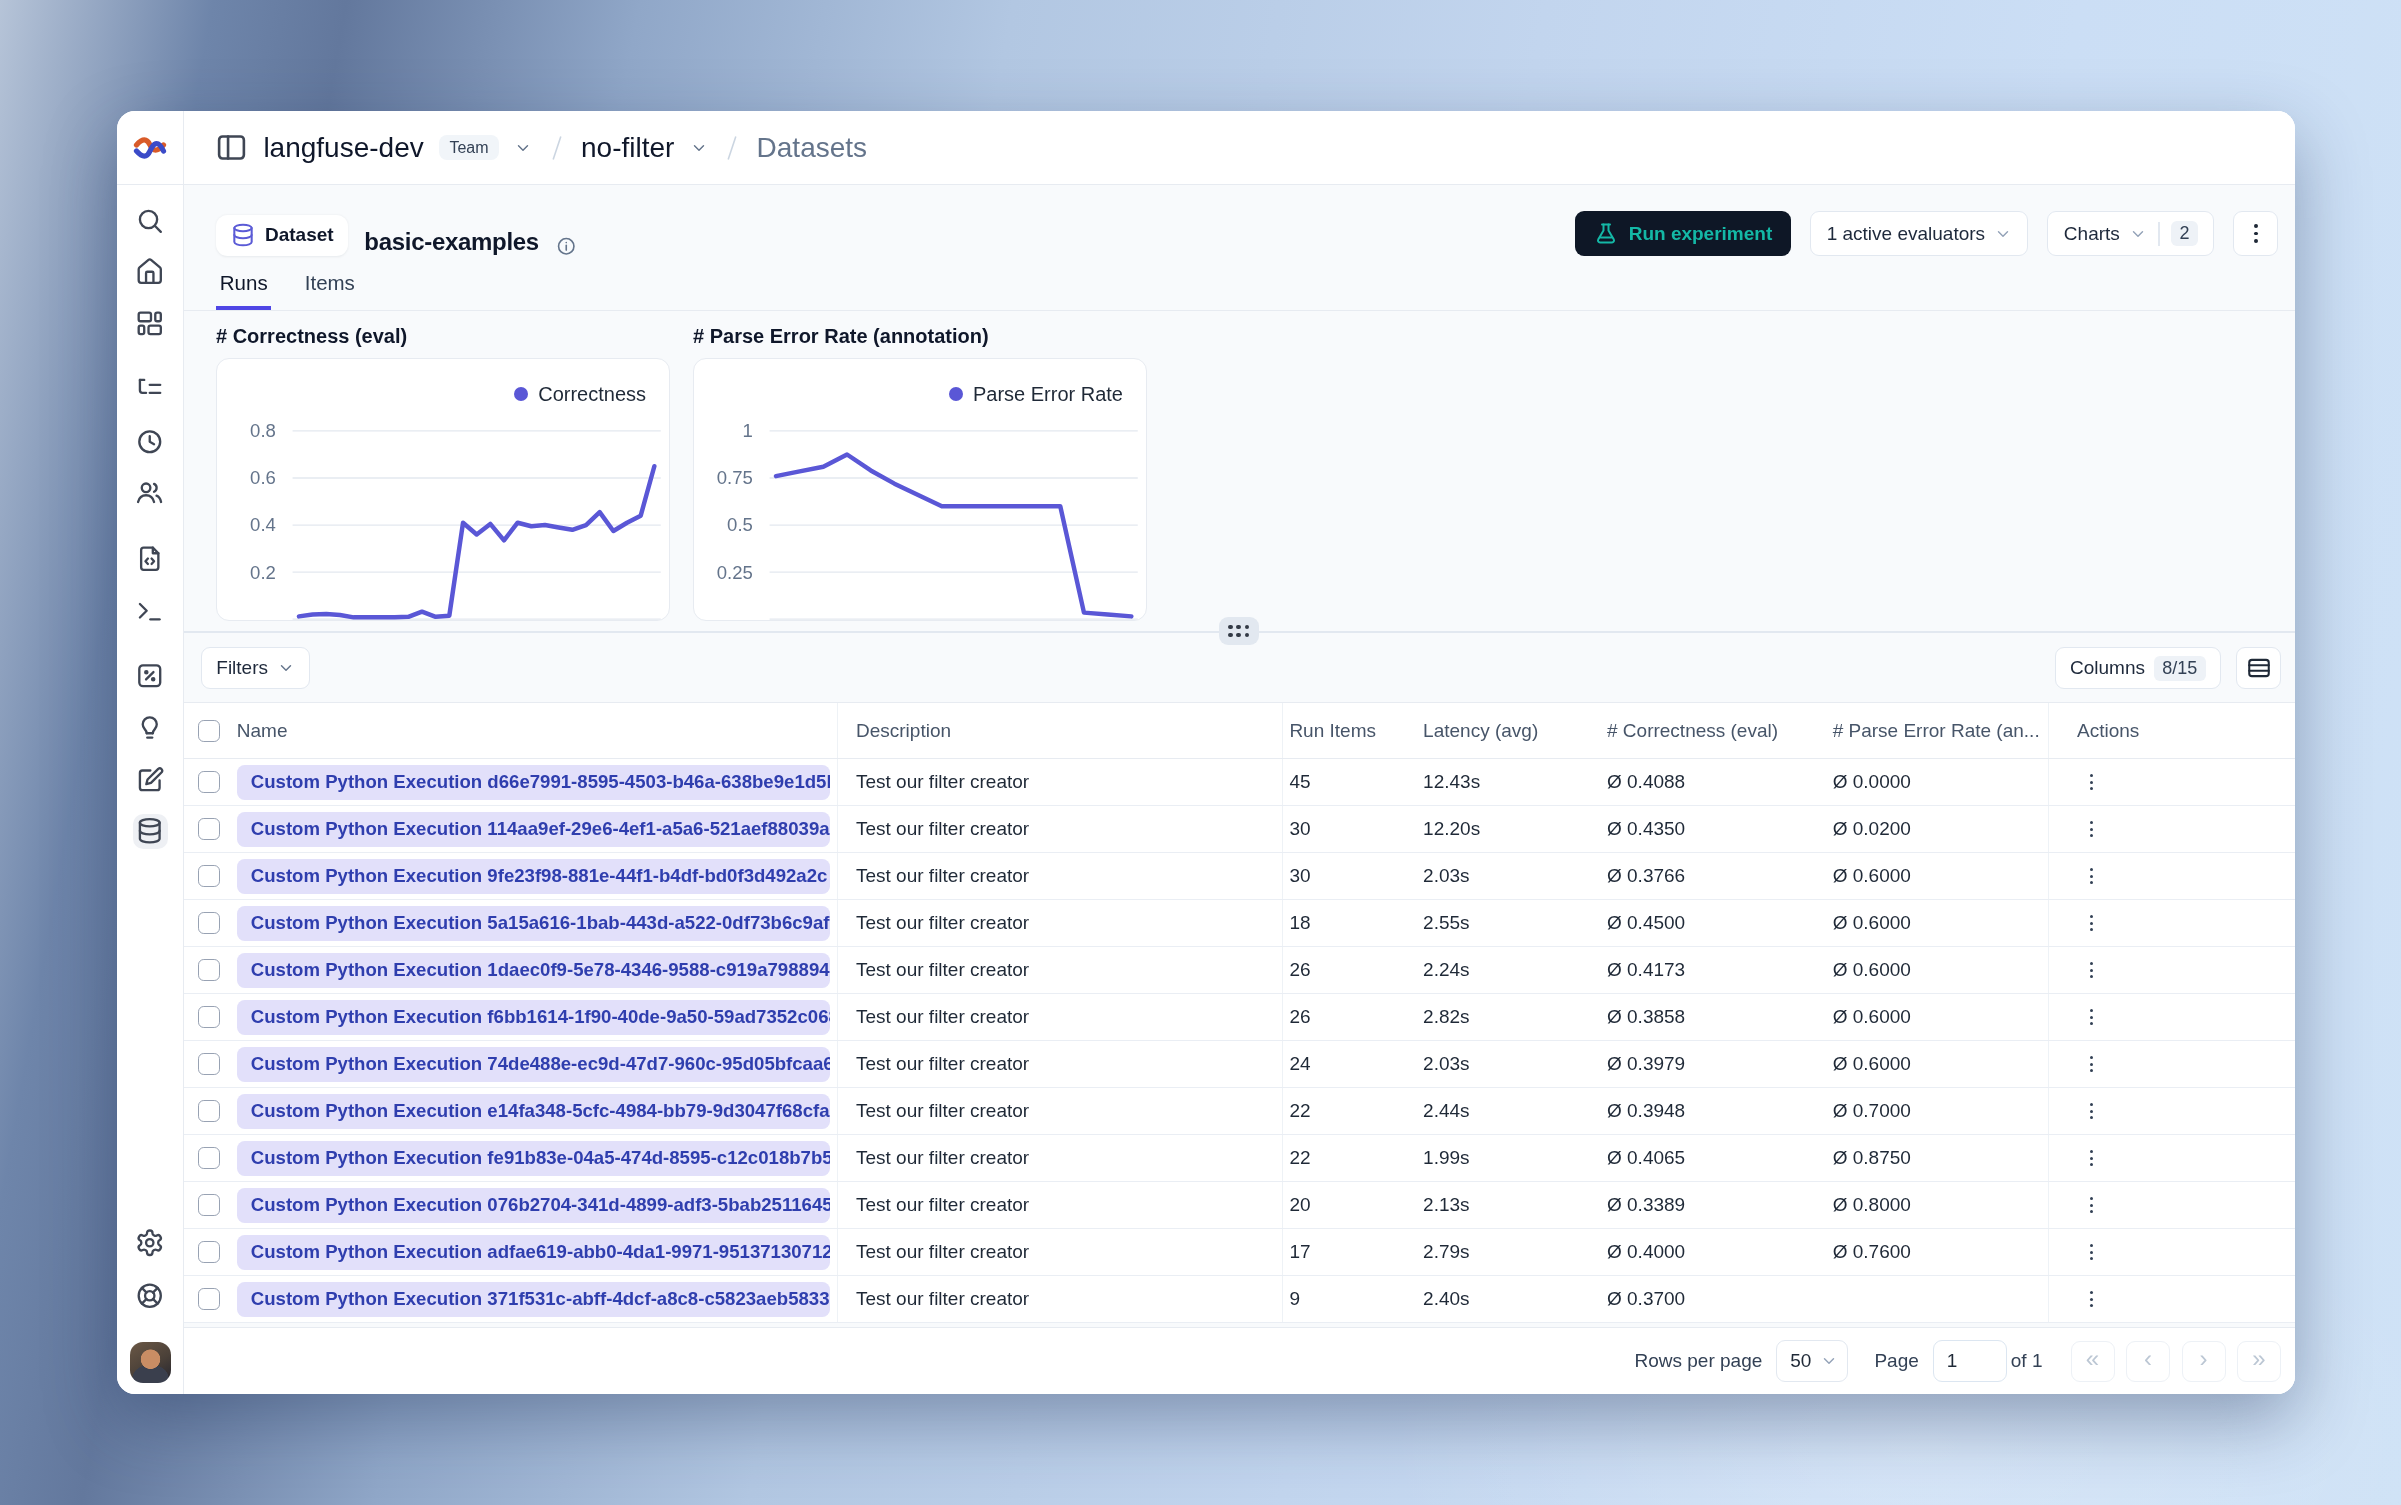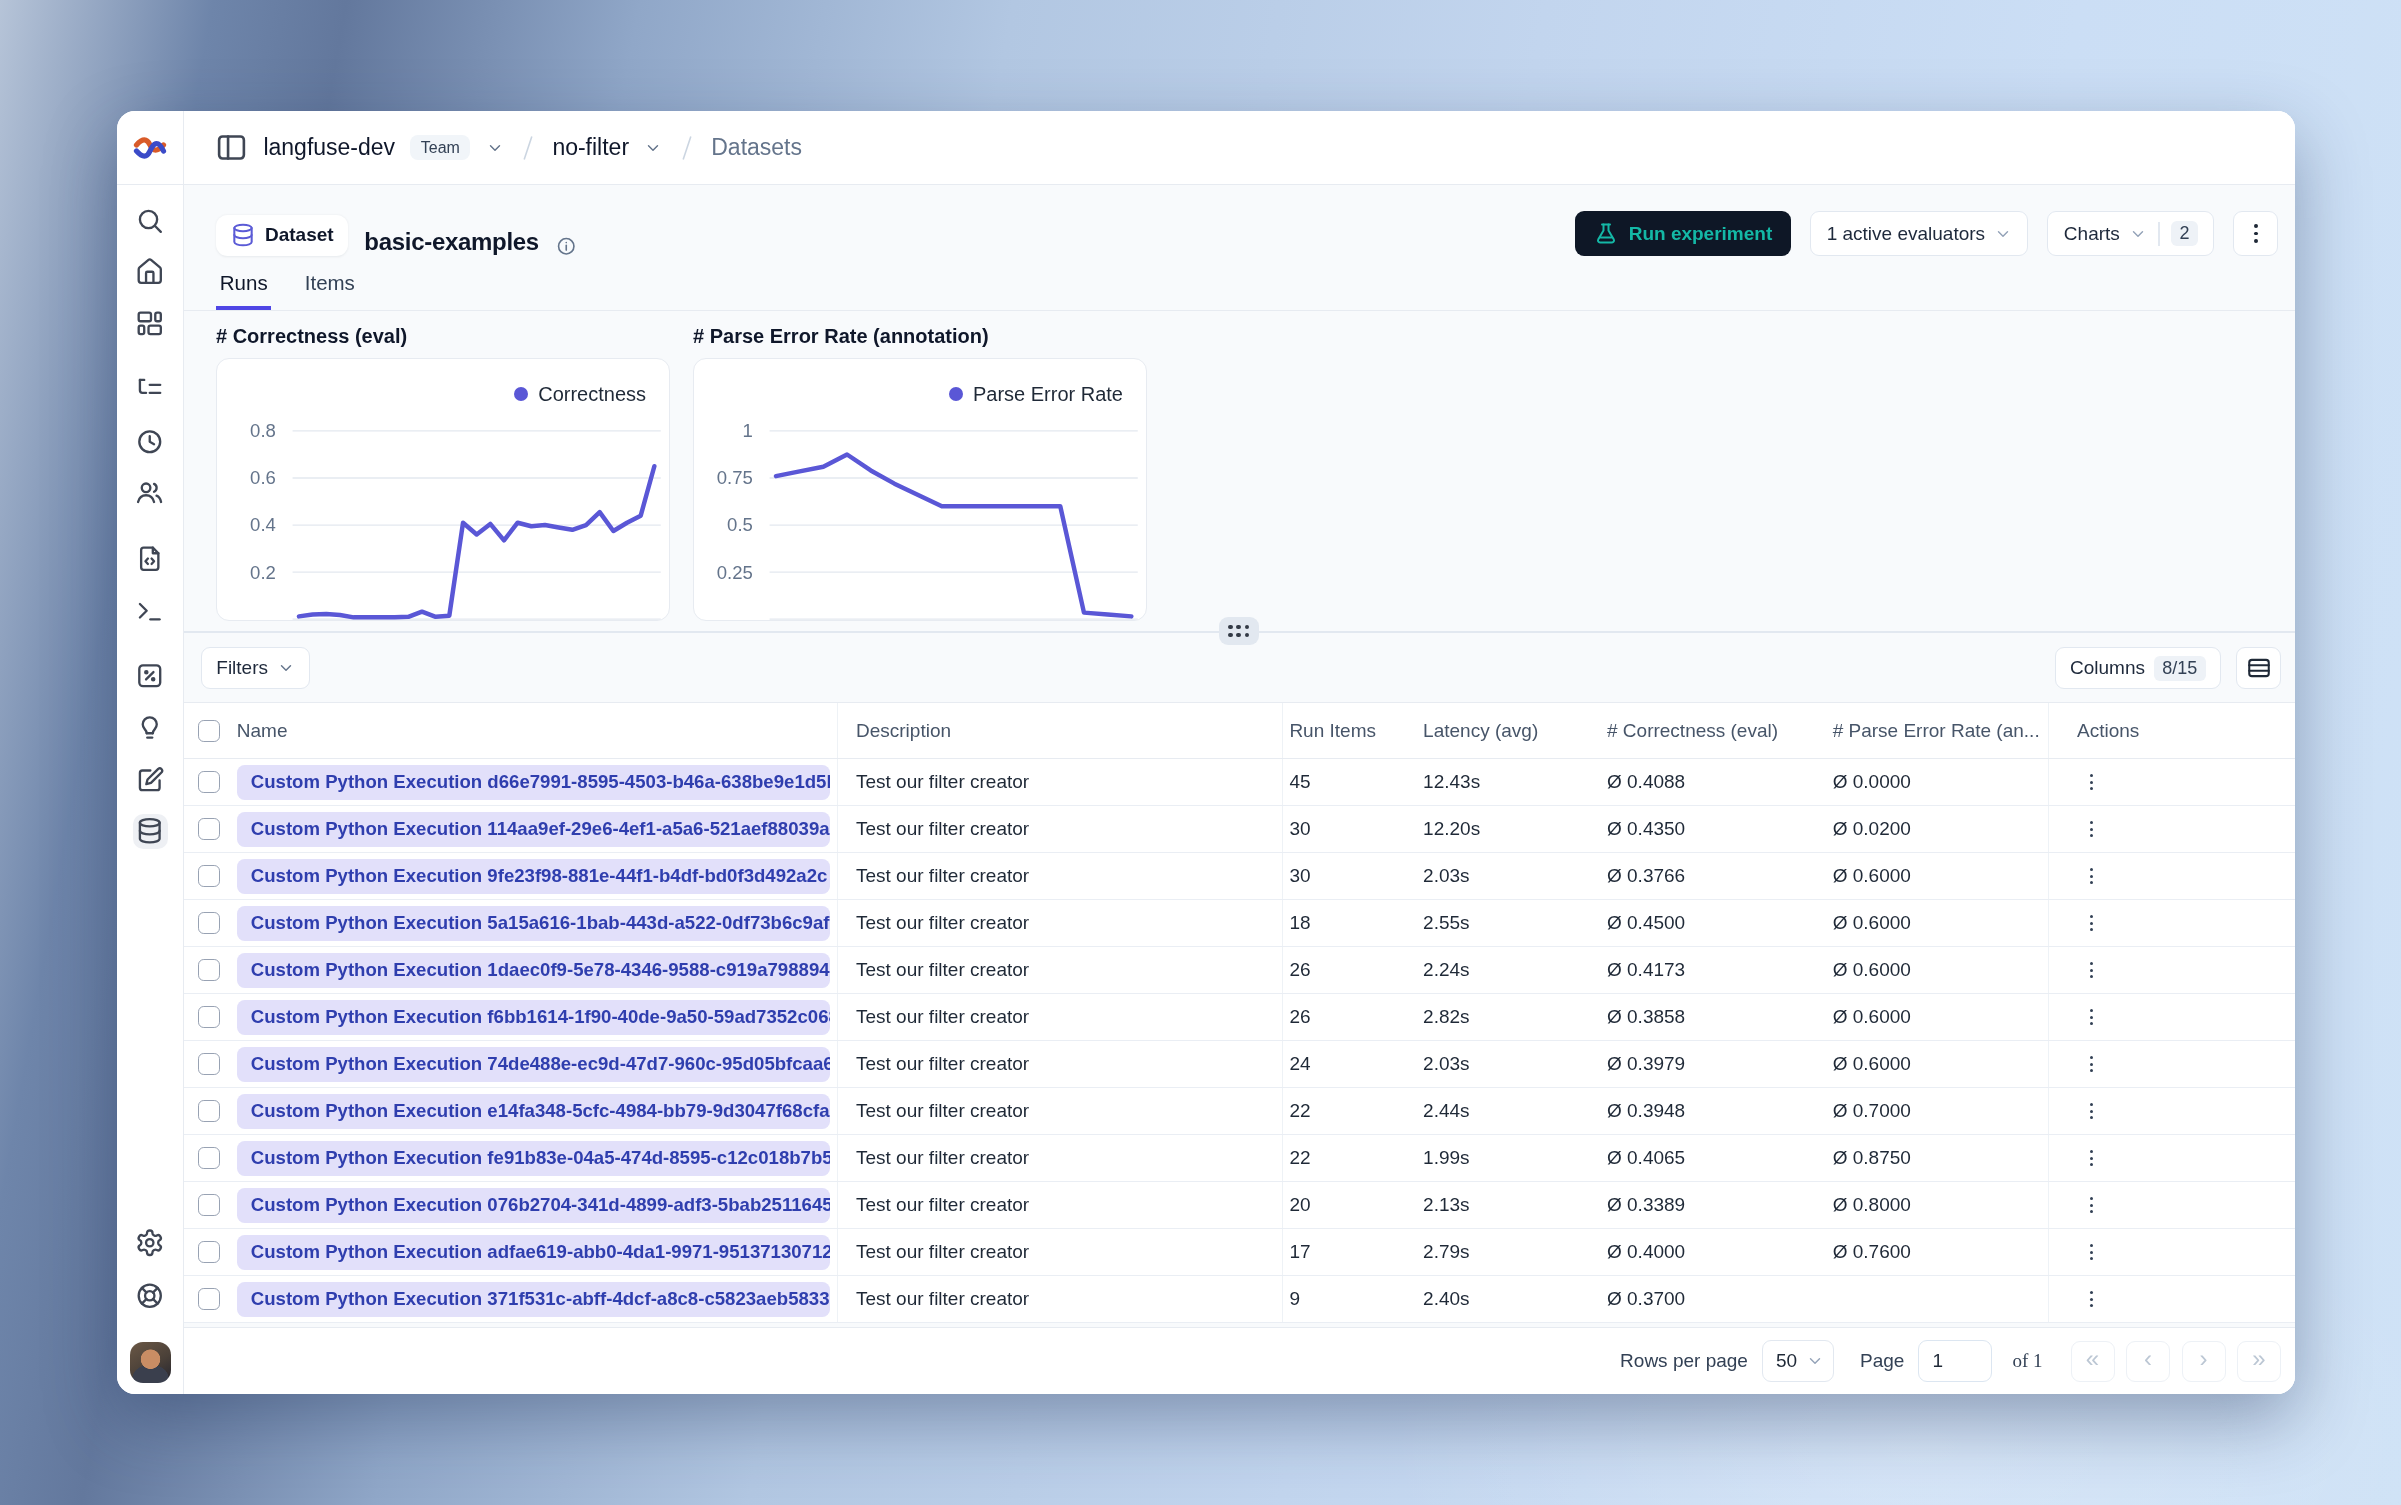--- a/index.html
+++ b/index.html
@@ -32,21 +32,21 @@
       radial-gradient(circle at 50% 42%, #c98d64 0 30%, transparent 32%),
       radial-gradient(ellipse 29.5px 22px at 50% 88%, #3a3f4d 0 60%, transparent 62%),
       linear-gradient(150deg,#6b5846 0%,#4a4038 55%,#23242e 100%);
   }
   svg.ic { fill:none; stroke:currentColor; stroke-width:1.9; stroke-linecap:round; stroke-linejoin:round; }
   
   .main { flex:1; min-width:0; display:flex; flex-direction:column; background:#f8fafc; }
   .topbar { flex:0 0 auto; height:74px; background:#fff; border-bottom:1.3px solid #e7ebf1; display:flex; align-items:center; padding:0 26px 0 31px; gap:15.4px; }
   .topbar .panel-ic { color:#3f4654; display:flex; }
   .topbar .panel-ic svg { width:33px; height:33px; }
-  .crumb { font-size:23px; font-weight:500; color:#0f172a; }
+  .crumb { font-size:28px; font-weight:500; color:#0f172a; }
   .crumb.muted { color:#64748b; font-weight:400; }
   .badge-team { font-size:16px; color:#334155; background:#f1f5f9; border-radius:8px; padding:3.8px 10.3px; }
   .chev { display:flex; color:#64748b; }
   .chev svg { width:18px; height:18px; }
   .slash { display:flex; }
   
   .page-head { display:flex; align-items:flex-end; gap:16.7px; padding:26px 16.7px 0 32px; }
   .dataset-pill { display:flex; align-items:center; gap:9px; background:#fff; border-radius:11.5px; padding:7.7px 14px; box-shadow:0 0.6px 2.6px rgba(15,23,42,.07); }
   .dataset-pill svg { width:26px; height:26px; color:#5b5bd6; }
   .dataset-pill .lbl { font-size:19px; font-weight:700; }
@@ -703,21 +703,21 @@
           <span>50</span>
           <span class="chev">
               <svg class="ic" viewBox="0 0 24 24">
                 <path d="m6 9 6 6 6-6"></path>
               </svg>
             </span>
         </div>
         <div class="page-group">
           <span class="lbl">Page</span>
           <input class="page-input" value="1" style="">
-          <span class="lbl" style="margin-left:20px; margin-right:0;font-family:Liberation Serif, serif;">of 1</span>
+          <span class="lbl" style="margin-left:4px; margin-right:0;">of 1</span>
         </div>
         <div class="nav-group">
           <div class="pg-btn">«</div>
           <div class="pg-btn">‹</div>
           <div class="pg-btn">›</div>
           <div class="pg-btn">»</div>
         </div>
       </footer>
 
     </div>

